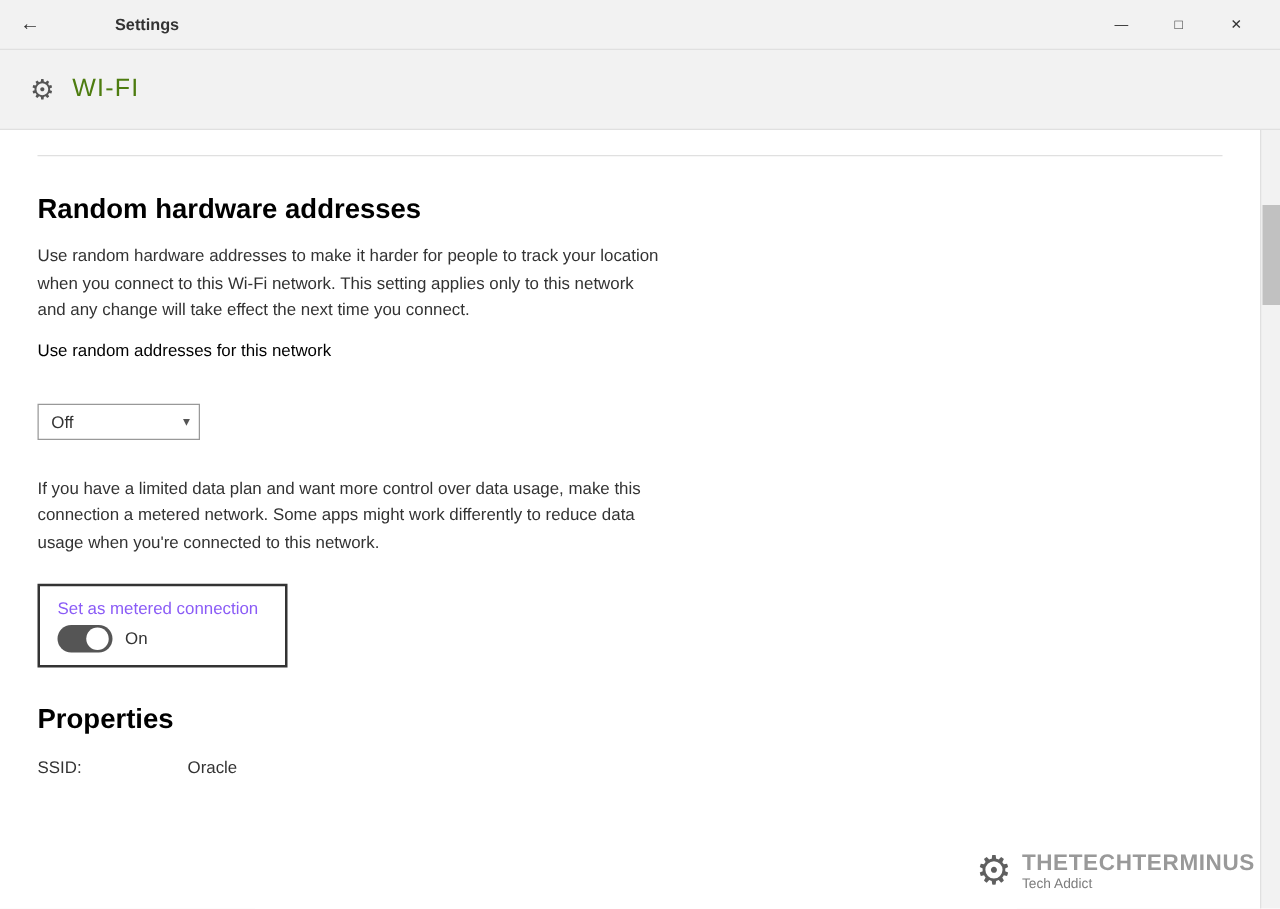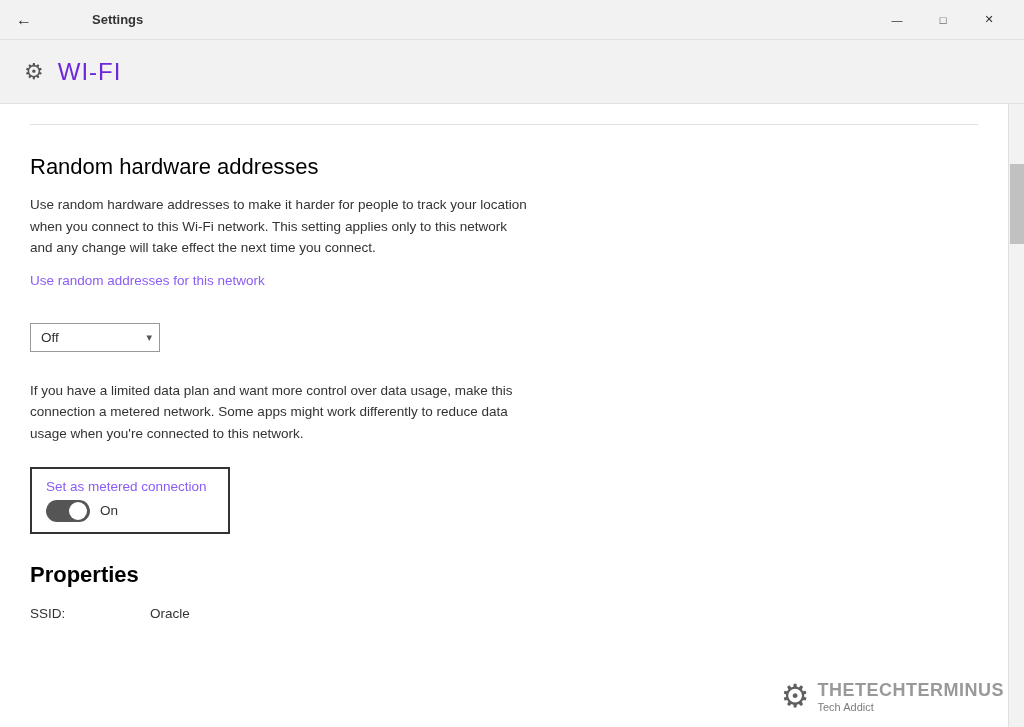--- a/index.html
+++ b/index.html
@@ -92,23 +92,23 @@
       border-bottom: 1px solid #e0e0e0;
       flex-shrink: 0;
     }
 
     .page-header-icon {
       font-size: 22px;
       color: #555;
     }
 
     .page-header-title {
-      font-size: 24px;
+      font-size: 20px;
       font-weight: 300;
-      color: #6d28d9;
+      color: #4d7c0f;
       letter-spacing: 1px;
       text-transform: uppercase;
     }
 
     
     .content-wrapper {
       display: flex;
       flex: 1;
       overflow: hidden;
     }
@@ -140,36 +140,36 @@
       left: 1px;
     }
 
     
     .section {
       margin-bottom: 28px;
     }
 
     .section-title {
       font-size: 22px;
-      font-weight: 400;
+      font-weight: 700;
       color: #000;
       margin-bottom: 14px;
     }
 
     .section-description {
       font-size: 13.5px;
       color: #333;
       line-height: 1.6;
       max-width: 500px;
       margin-bottom: 14px;
     }
 
     .label-text {
       font-size: 13.5px;
-      color: #8b5cf6;
+      color: #000000;
       margin-bottom: 8px;
     }
 
     
     .dropdown-wrapper {
       position: relative;
       display: inline-block;
       margin-top: 27px;
     }
 

